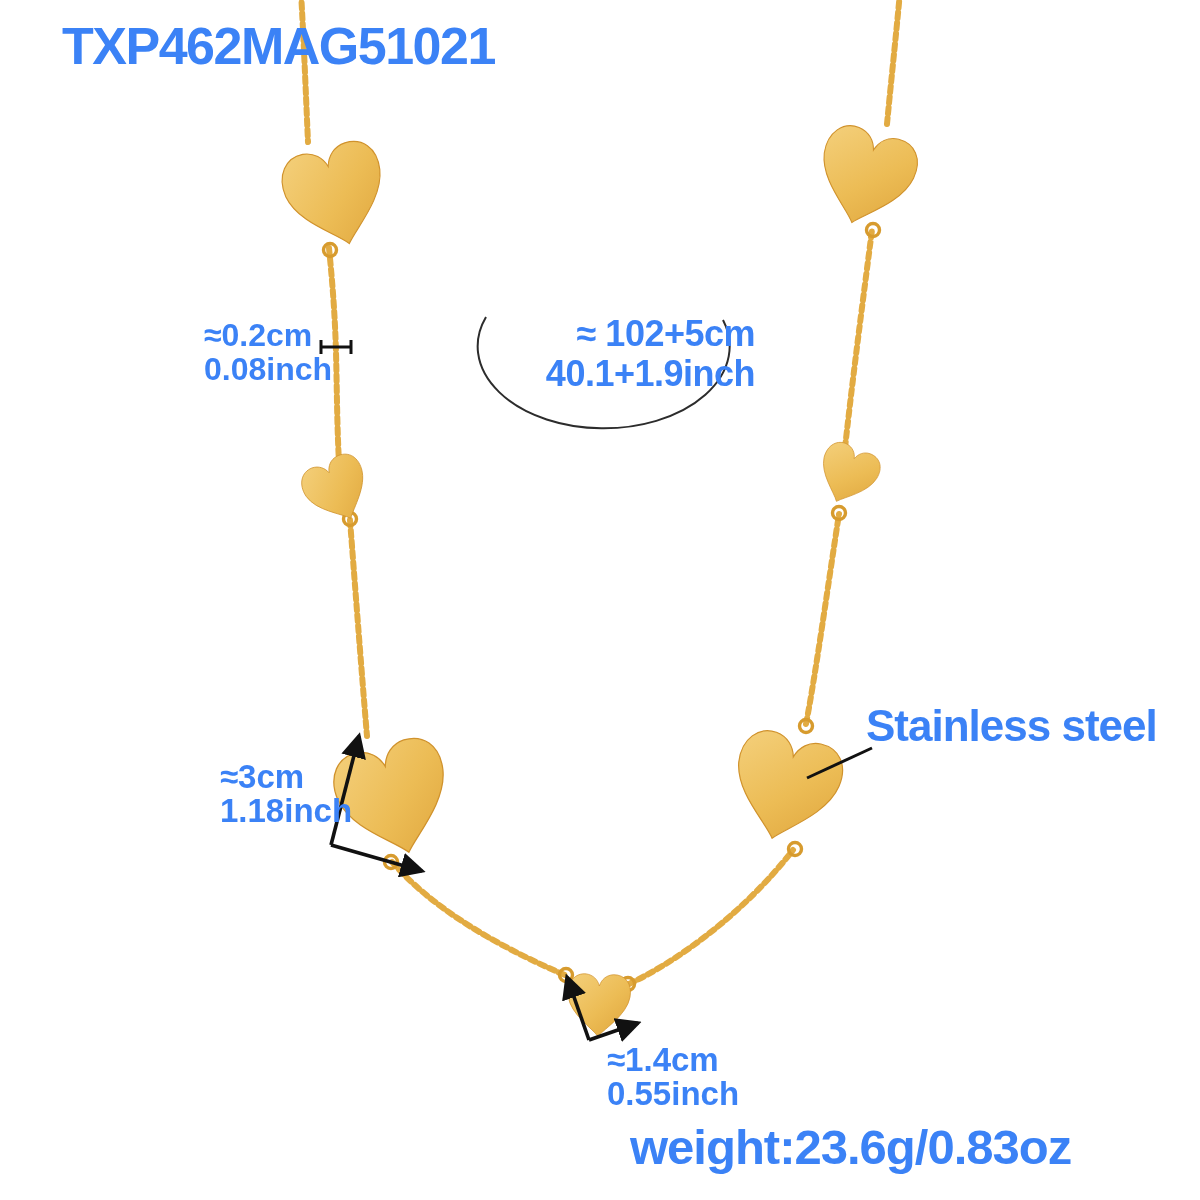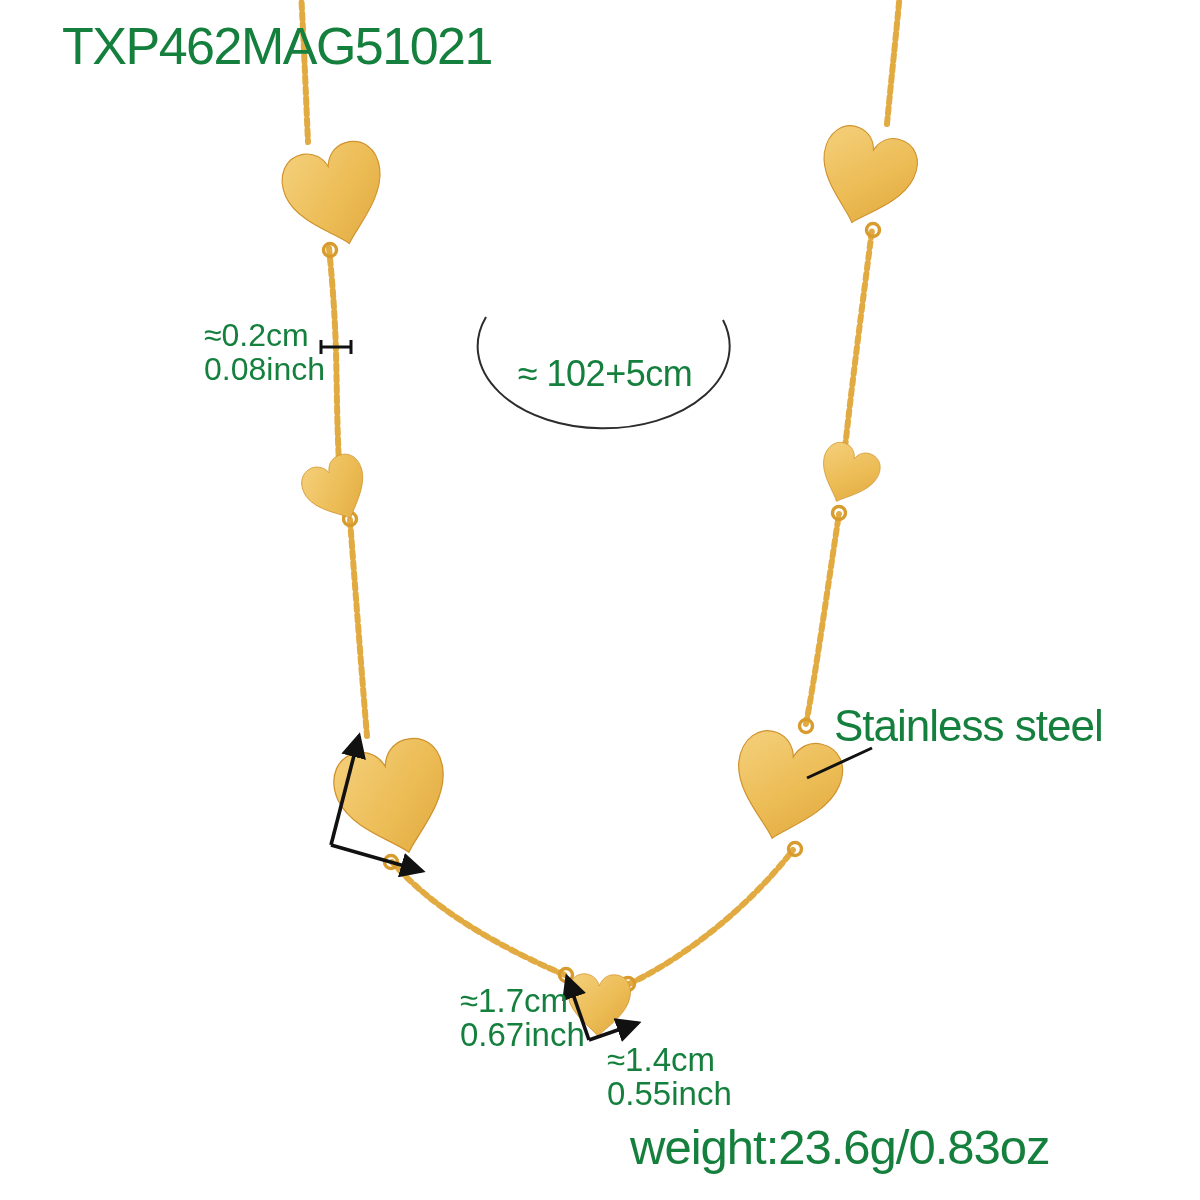--- a/index.html
+++ b/index.html
@@ -3,26 +3,26 @@
 <meta charset="utf-8">
 <style>
   html,body{margin:0;padding:0;background:#ffffff;}
   .canvas{
     position:relative;width:1200px;height:1200px;overflow:hidden;
     background:#ffffff;
     font-family:"Liberation Sans", sans-serif;
     color:#0d0d0d;
   }
   .necklace-svg{position:absolute;left:0;top:0;}
-  .ann{position:absolute;font-weight:400;color:#15803d;white-space:nowrap;}
+  .ann{position:absolute;font-weight:700;color:#3b82f6;white-space:nowrap;}
   .t-title{font-size:52px;letter-spacing:-1.5px;}
   .t-chain{font-size:32px;line-height:1.05;}
-  .t-oval{font-size:36px;line-height:1.1;text-align:center;letter-spacing:-0.5px;margin-top:40px;}
+  .t-oval{font-size:36px;line-height:1.1;text-align:right;letter-spacing:-0.5px;}
   .t-dim{font-size:33px;line-height:1.02;}
-  .t-mat{font-size:44px;letter-spacing:-1px;}
+  .t-mat{font-size:44px;letter-spacing:-1px;margin-left:32px;}
   .t-weight{font-size:49px;letter-spacing:-1px;}
   .chain-base{fill:none;stroke:#c8922d;stroke-width:2.2;opacity:.85;}
   .chain-links{fill:none;stroke:#e2ab42;stroke-width:6;stroke-dasharray:6.2 4.4;stroke-linecap:round;}
   .heart{fill:url(#goldGrad);stroke:#d0922c;stroke-width:1.2;}
   .ring{fill:none;stroke:#d79b2e;stroke-width:3.4;}
   .annline{fill:none;stroke:#111111;stroke-width:3.6;}
   .thinline{fill:none;stroke:#111111;stroke-width:3;}
   .ovalline{fill:none;stroke:#2c2c2c;stroke-width:2;}
 </style>
 </head>
@@ -117,30 +117,31 @@
 
   <div class="ann t-title" style="left:62px;top:16px">TXP462MAG51021</div>
 
   <div class="ann t-chain" style="left:204px;top:319px">
     <div>≈0.2cm</div>
     <div>0.08inch</div>
   </div>
 
   <div class="ann t-oval" style="left:455px;top:314px;width:300px">
     <div>≈ 102+5cm</div>
+    <div>40.1+1.9inch</div>
   </div>
 
+  <div class="ann t-dim" style="left:220px;top:760px">
+    <div>≈3cm</div>
+    <div>1.18inch</div>
+  </div>
 
 
   <div class="ann t-mat" style="left:834px;top:701px">Stainless steel</div>
 
-  <div class="ann t-dim" style="left:460px;top:984px">
-    <div>≈1.7cm</div>
-    <div>0.67inch</div>
-  </div>
 
   <div class="ann t-dim" style="left:607px;top:1043px">
     <div>≈1.4cm</div>
     <div>0.55inch</div>
   </div>
 
   <div class="ann t-weight" style="left:630px;top:1119px">weight:23.6g/0.83oz</div>
 
 </div>
 

